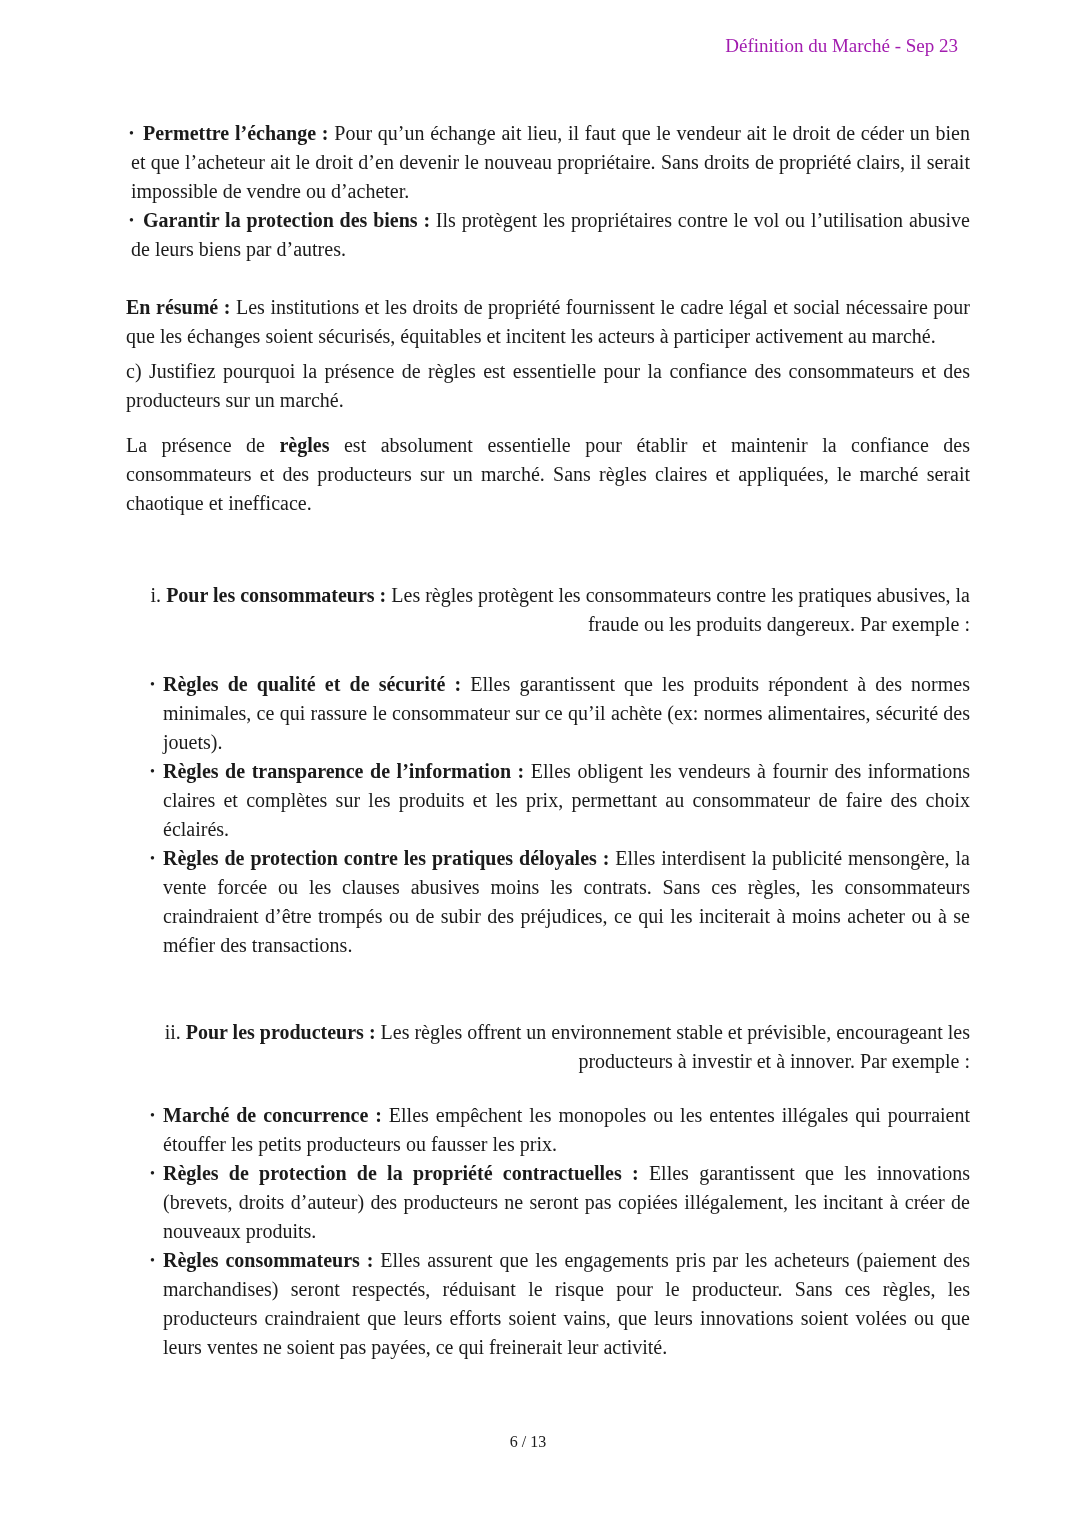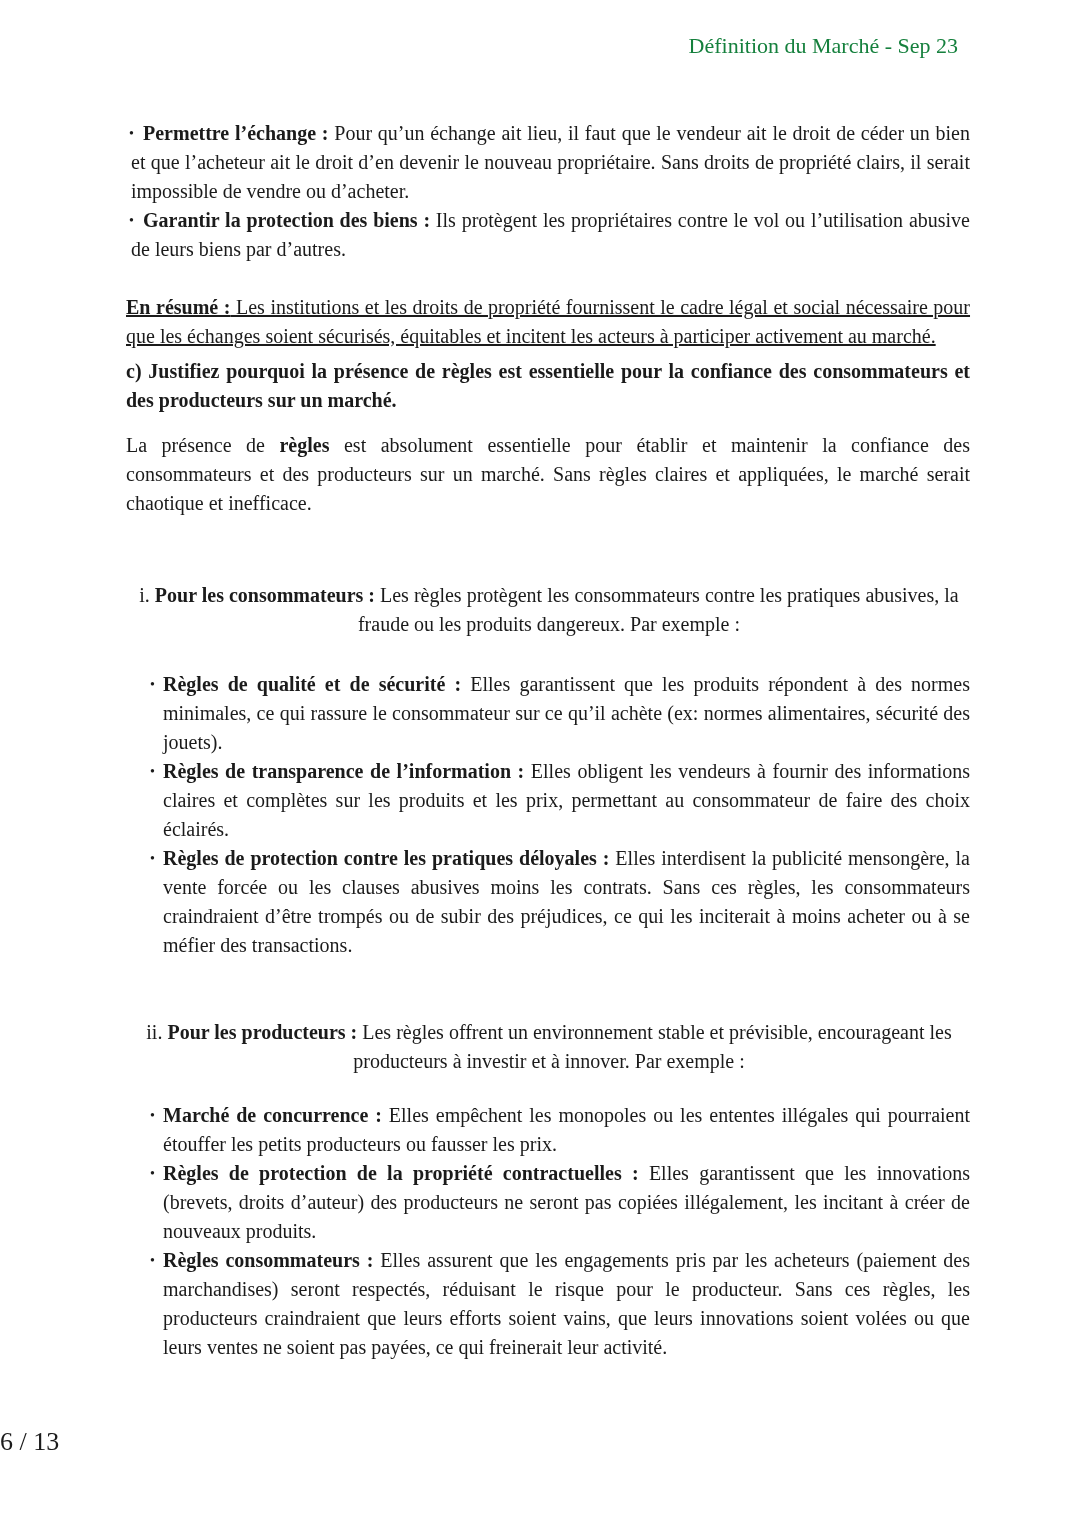--- a/index.html
+++ b/index.html
@@ -14,23 +14,23 @@
     height: 1527px;
     background: #ffffff;
     font-family: "Liberation Serif", "DejaVu Serif", serif;
     color: #1b1b1b;
     overflow: hidden;
   }
   .header {
     position: absolute;
     top: 36px;
     right: 122px;
-    font-size: 22px;
+    font-size: 19px;
     line-height: 20px;
-    color: #15803d;
+    color: #a21caf;
   }
   .content {
     position: absolute;
     left: 126px;
     top: 0;
     width: 844px;
     font-size: 20px;
     line-height: 29px;
     text-align: justify;
   }
@@ -45,31 +45,31 @@
   }
   .li-outer > .bullet {
     position: absolute;
     left: 3px;
     top: 0;
     text-indent: 0;
     font-size: 14px;
     line-height: 29px;
   }
 
-  .summary { margin-top: 29px; text-decoration: underline; }
+  .summary { margin-top: 29px; }
   .heading {
     margin-top: 6px;
-    font-weight: 700;
+    font-weight: 400;
   }
   .para-c { margin-top: 16px; }
 
   
   .subsection {
     margin-left: 2px;
-    text-align: center;
+    text-align: right;
   }
   .section-i { margin-top: 63px; }
   .section-ii { margin-top: 58px; }
 
   
   .innerlist { }
   .list-i { margin-top: 31px; }
   .list-ii { margin-top: 25px; }
   .li-inner {
     position: relative;
@@ -81,21 +81,22 @@
     top: 0;
     font-size: 14px;
     line-height: 29px;
   }
 
   .footer {
     position: absolute;
     top: 1430px;
     left: 0;
     width: 1056px;
-    font-size: 26px;
+    text-align: center;
+    font-size: 16px;
     line-height: 24px;
   }
 </style>
 </head>
 <body>
 
 <div class="page">
 
   <div class="header">Définition du Marché - Sep 23</div>
 

